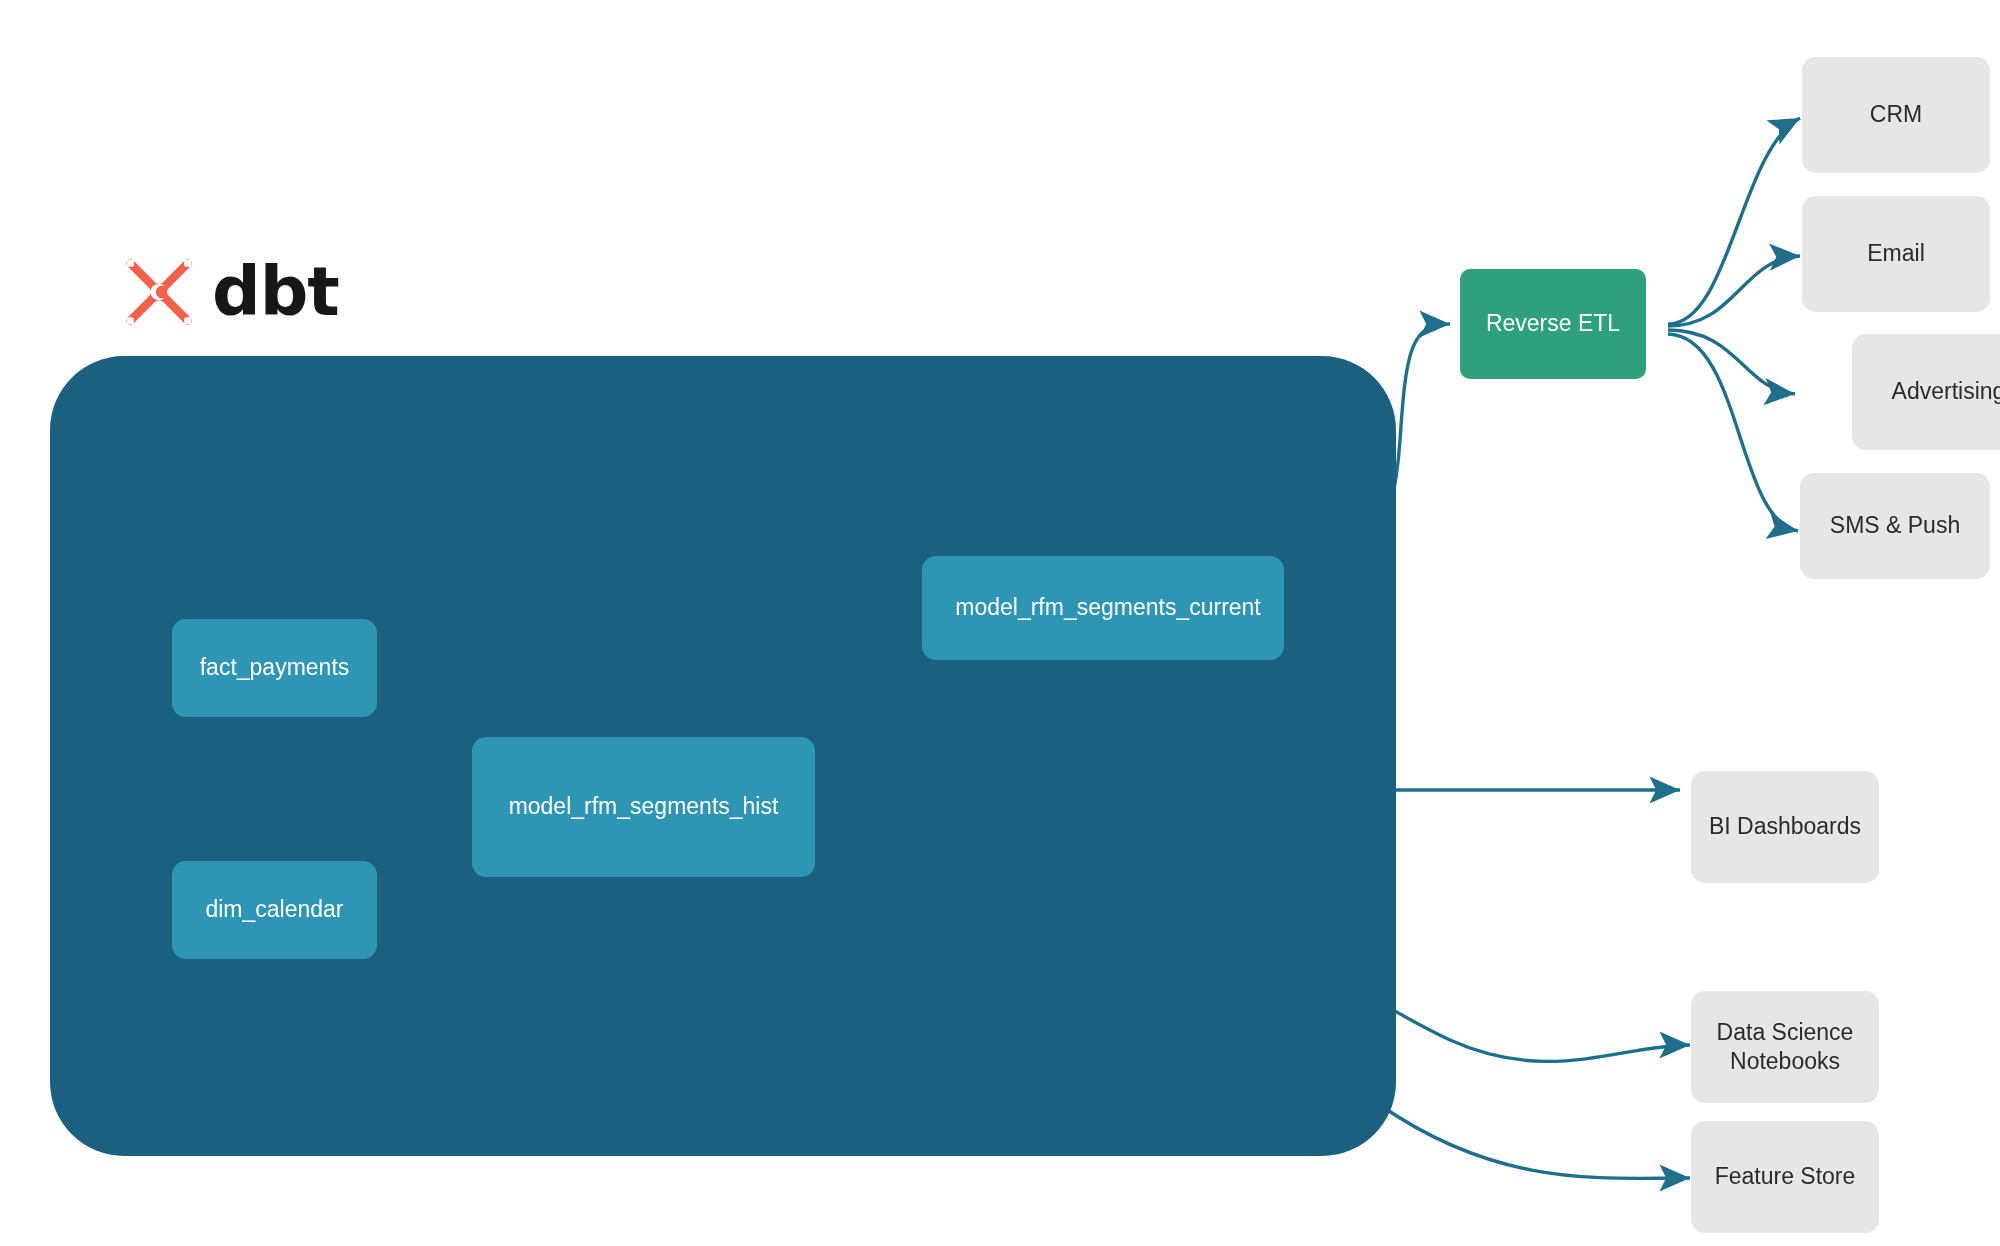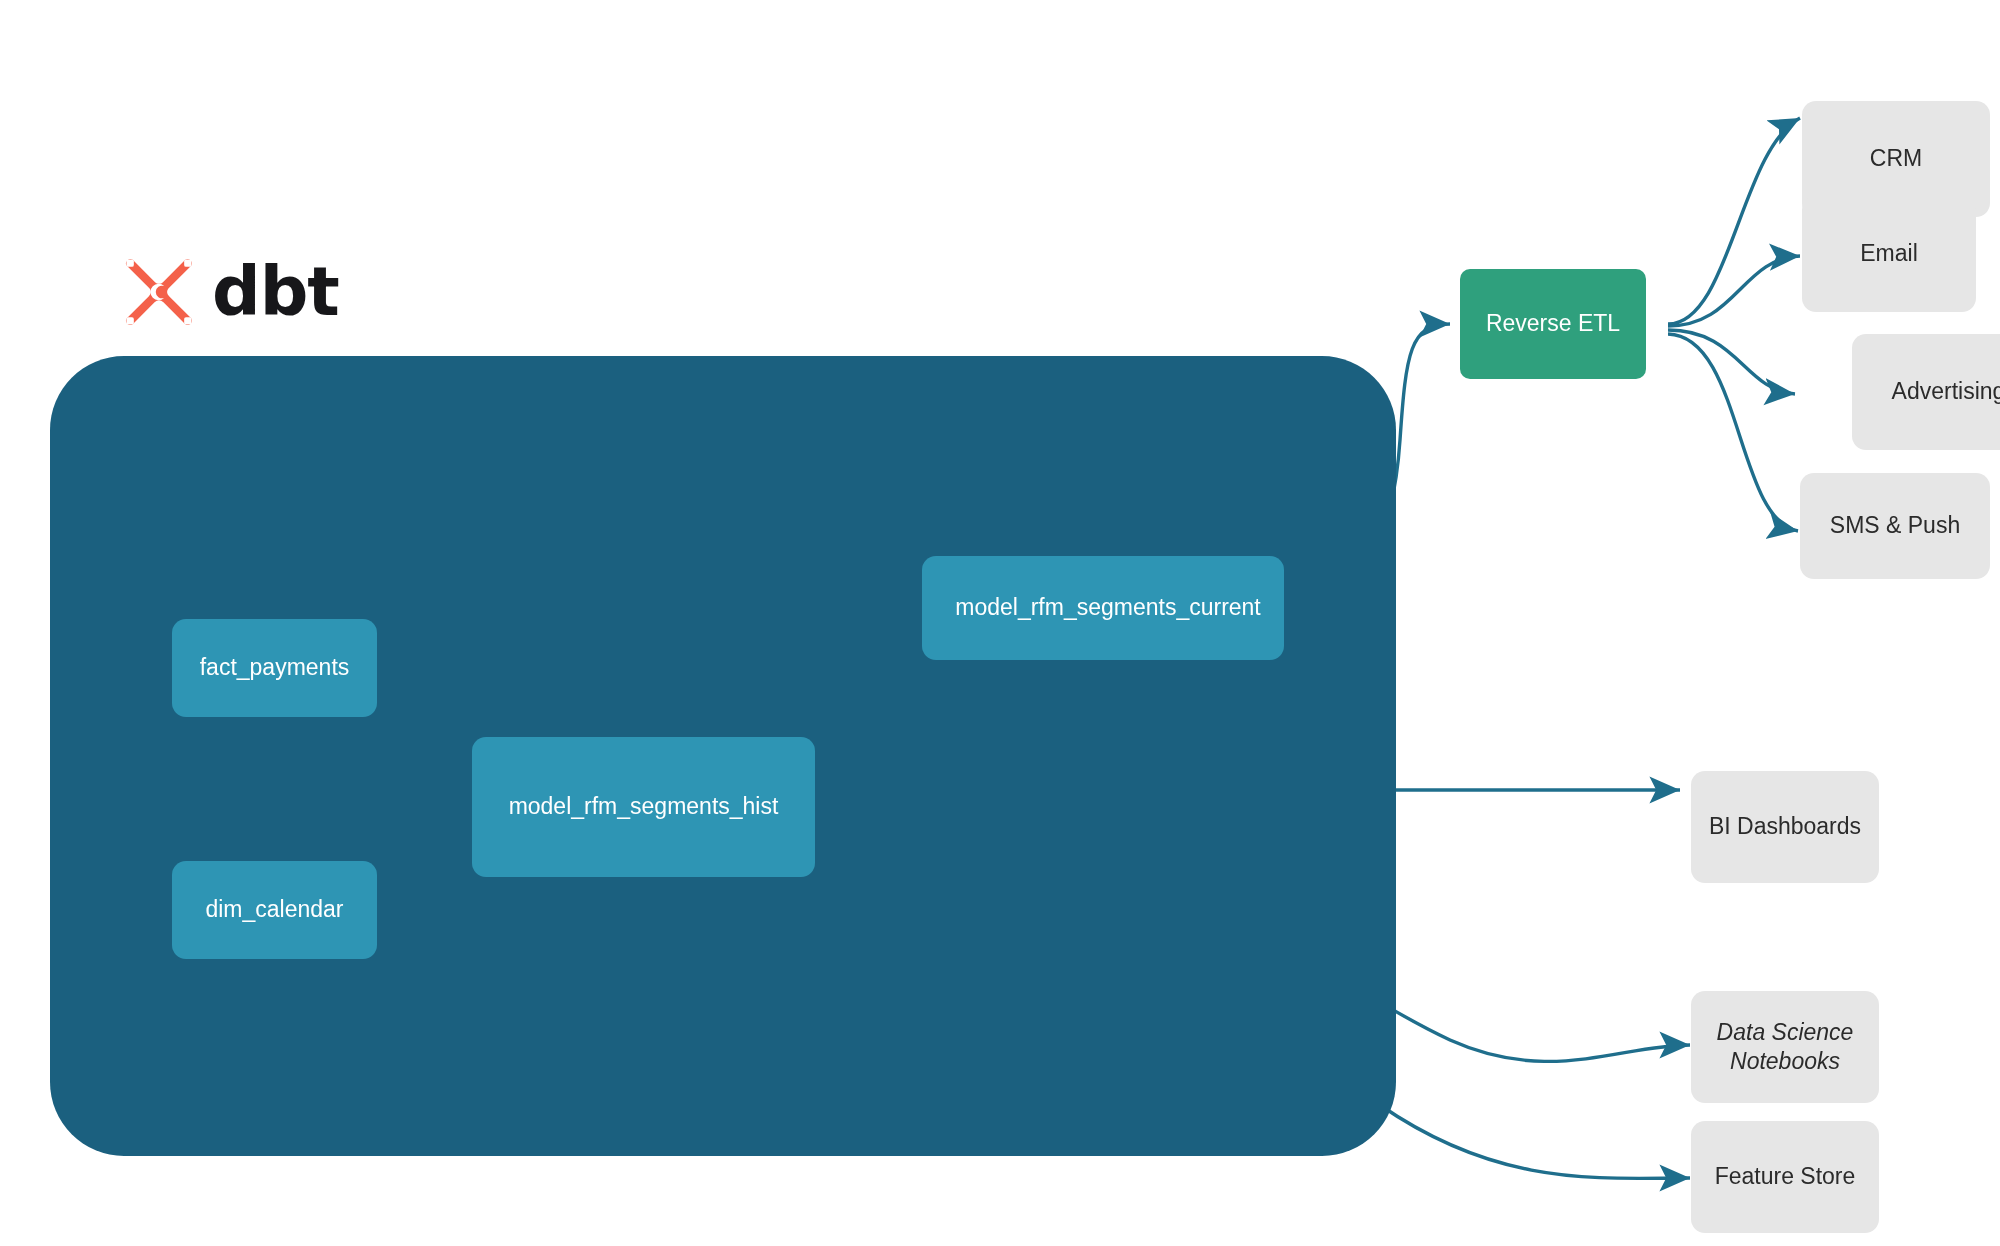--- a/index.html
+++ b/index.html
@@ -86,21 +86,20 @@
   }
   .node-gray {
     background: #e6e6e6;
     color: #2b2b2b;
     border-radius: 14px;
     font-size: 23px;
     padding: 0 10px;
   }
   .node-gray .two-line {
     white-space: pre-line;
-    font-style: italic;
   }
 </style>
 </head>
 <body>
 
 <div id="canvas">
 
   <svg id="edge-layer" viewBox="0 0 2000 1246" xmlns="http://www.w3.org/2000/svg">
     <defs>
       <marker id="arrow-outer" markerWidth="11" markerHeight="11" refX="9" refY="4" orient="auto" markerUnits="strokeWidth">
@@ -161,25 +160,25 @@
   </div>
 
   <div class="node node-model" style="left:922px; top:556px; width:362px; height:104px;padding-left:24px;">
     <span>model_rfm_segments_current</span>
   </div>
 
   <div class="node node-green" style="left:1460px; top:269px; width:186px; height:110px;">
     <span>Reverse ETL</span>
   </div>
 
-  <div class="node node-gray" style="left:1802px; top:57px; width:188px; height:116px;margin-top:44px;">
+  <div class="node node-gray" style="left:1802px; top:57px; width:188px; height:116px;">
     <span>CRM</span>
   </div>
 
-  <div class="node node-gray" style="left:1802px; top:196px; width:174px; height:116px;">
+  <div class="node node-gray" style="left:1802px; top:196px; width:188px; height:116px;">
     <span>Email</span>
   </div>
 
   <div class="node node-gray" style="left:1852px; top:334px; width:193px; height:116px;">
     <span>Advertising</span>
   </div>
 
   <div class="node node-gray" style="left:1800px; top:473px; width:190px; height:106px;">
     <span>SMS &amp; Push</span>
   </div>

